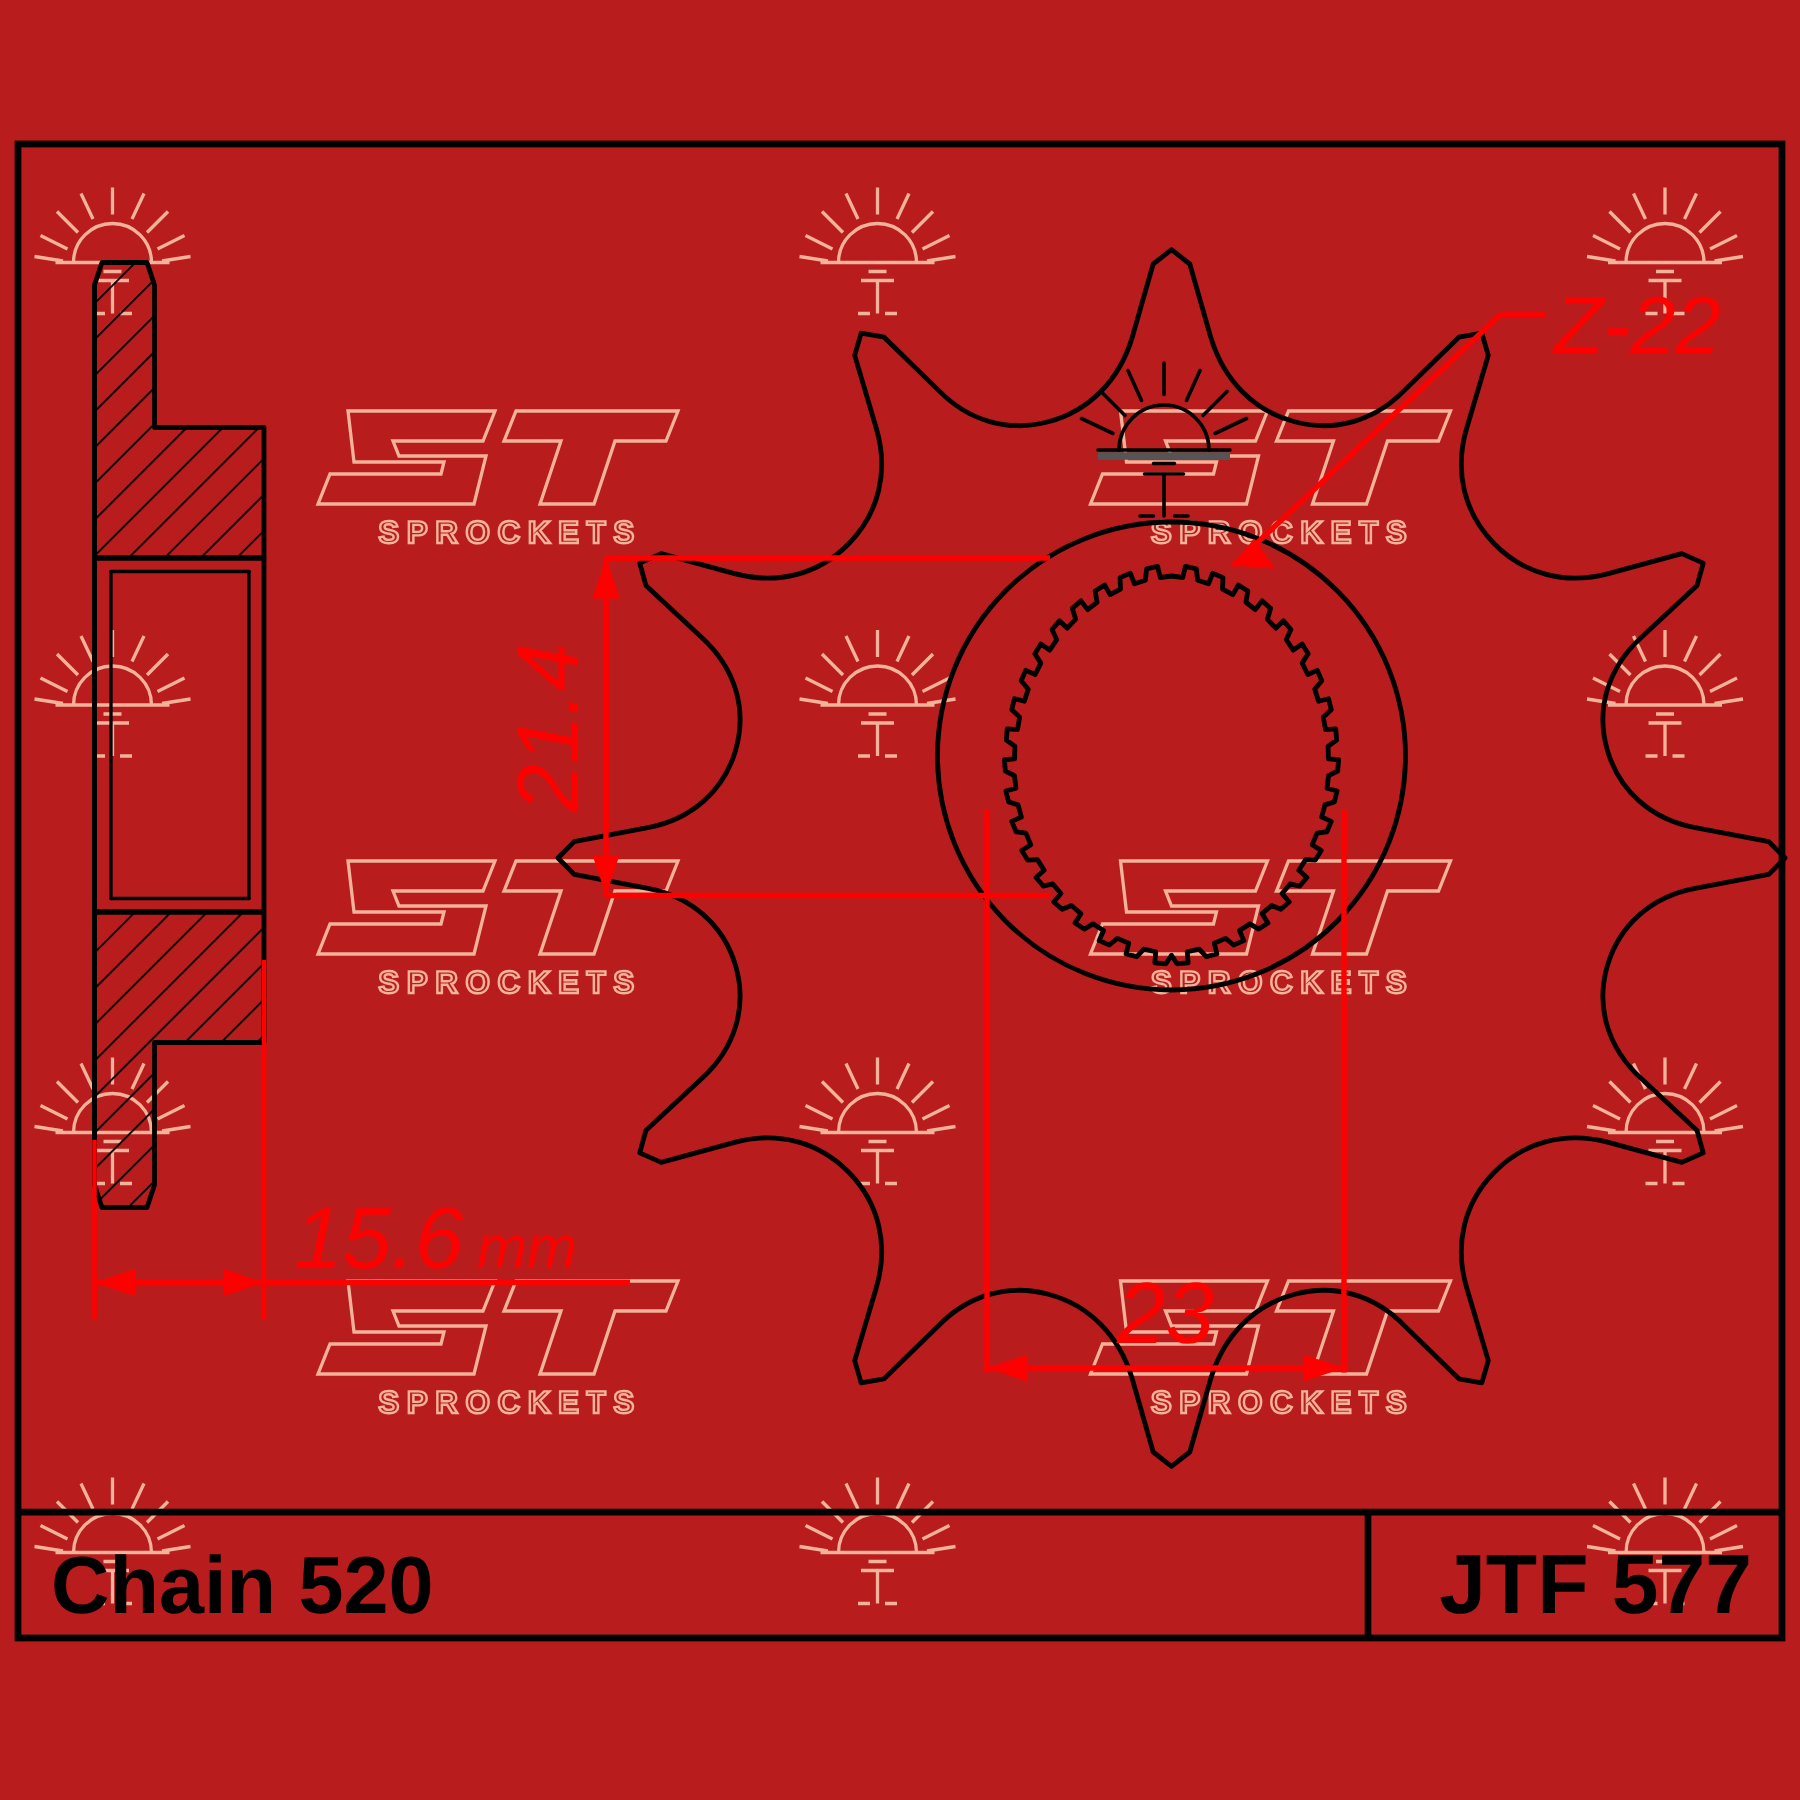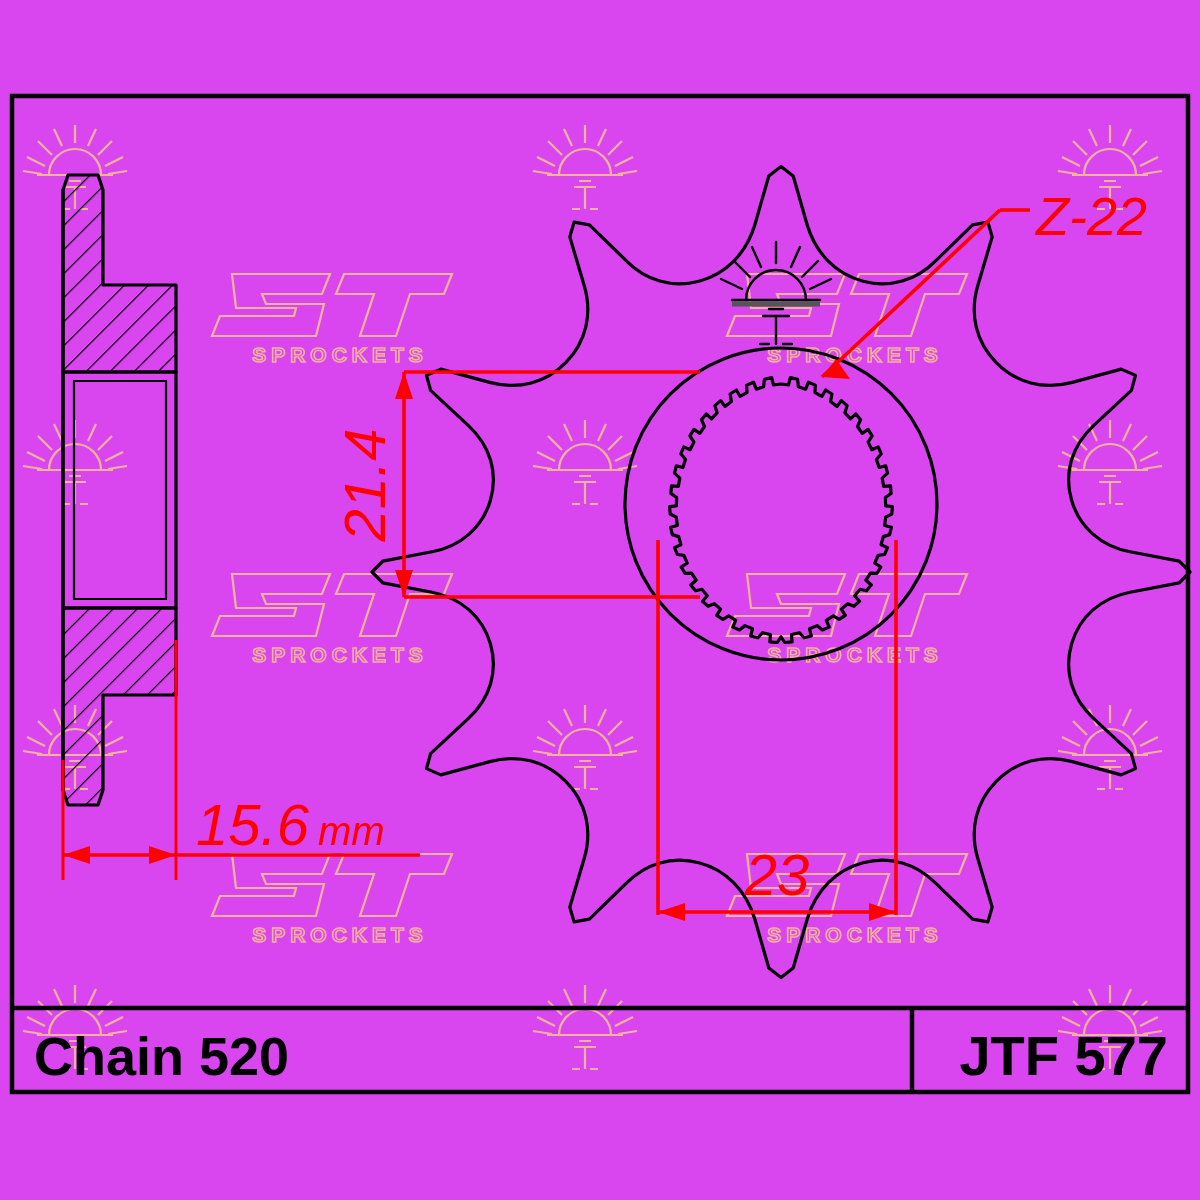--- a/index.html
+++ b/index.html
@@ -7,21 +7,21 @@
     padding: 0;
     background: #ffffff;
   }
   body {
     font-family: "Liberation Sans", sans-serif;
   }
   #page {
     position: relative;
     width: 1200px;
     height: 1200px;
-    background: #d946ef;
+    background: #b91c1c;
     overflow: hidden;
   }
   #drawing-svg {
     position: absolute;
     left: 0;
     top: 0;
     width: 1200px;
     height: 1200px;
   }
   .wm-line { stroke: #f2b39a; stroke-width: 2.2; fill: none; }

